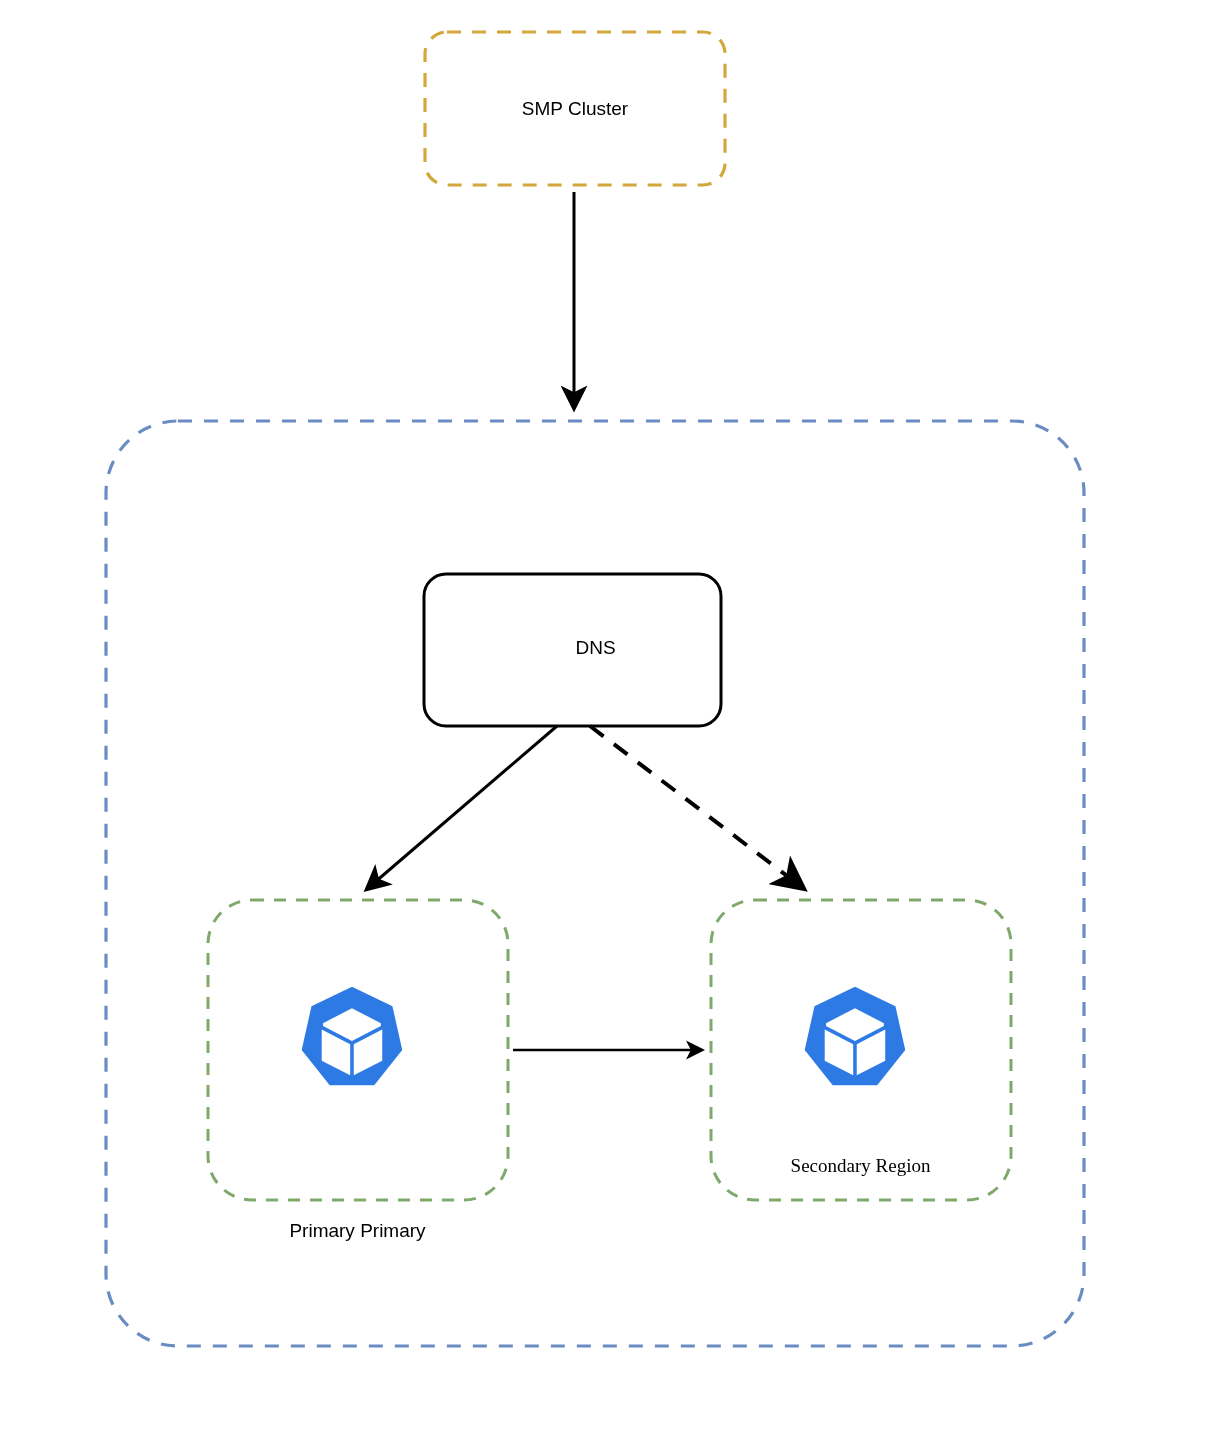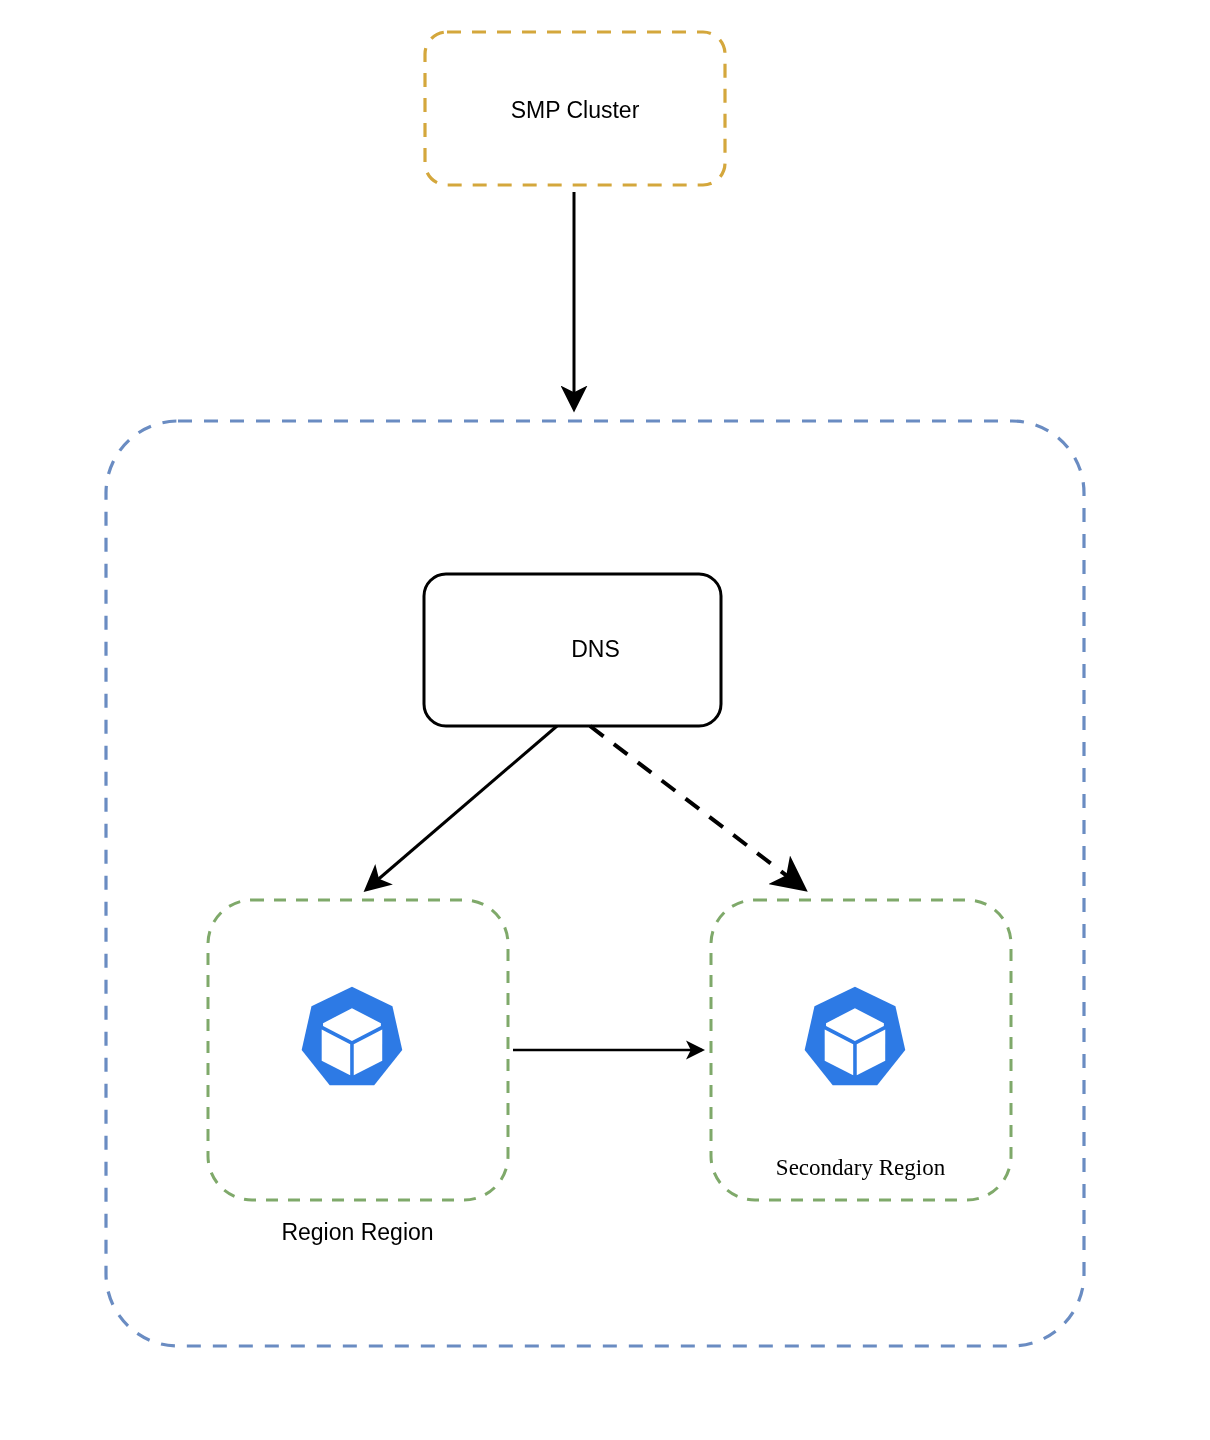--- a/index.html
+++ b/index.html
@@ -18,21 +18,21 @@
     position: absolute;
     left: 0;
     top: 0;
     width: 1210px;
     height: 1440px;
   }
   .node-label {
     position: absolute;
     color: #000000;
     font-family: "Liberation Sans", sans-serif;
-    font-size: 23px;
+    font-size: 19px;
     line-height: 1;
     white-space: nowrap;
     text-align: center;
   }
   .smp-label   { left: 0;   top: 99px;   width: 1150px; text-align: center; }
   .dns-label   { left: 424px; top: 638px; width: 343px; }
   .primary-label   { left: 205px; top: 1221px; width: 305px; }
   .secondary-label { left: 708px; top: 1156px; width: 305px; font-family: Liberation Serif, serif; }
 </style>
 </head>
@@ -78,15 +78,15 @@
     <path d="M128 52 L193 86 L193 92 L128 126 L63 92 L63 86 Z" fill="#ffffff"></path>
     <path d="M60 100 L124 133 L124 203 L60 170 Z" fill="#ffffff"></path>
     <path d="M132 133 L196 100 L196 170 L132 203 Z" fill="#ffffff"></path>
   </g>
 </svg>
 
 <div class="node-label smp-label">SMP Cluster</div>
 
 <div class="node-label dns-label">DNS</div>
 
-<div class="node-label primary-label">Region Region</div>
+<div class="node-label primary-label">Primary Primary</div>
 
 <div class="node-label secondary-label">Secondary Region</div>
 
 </body></html>

